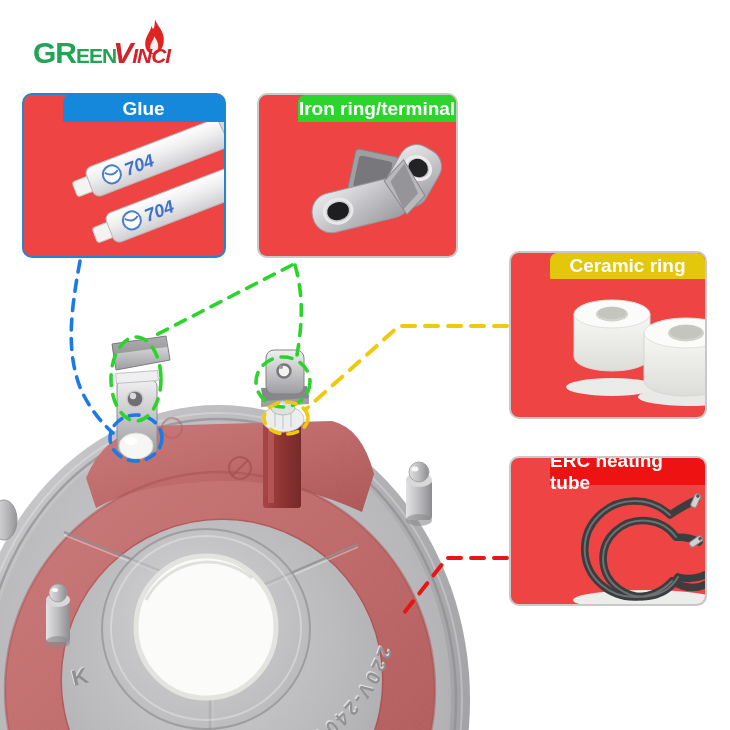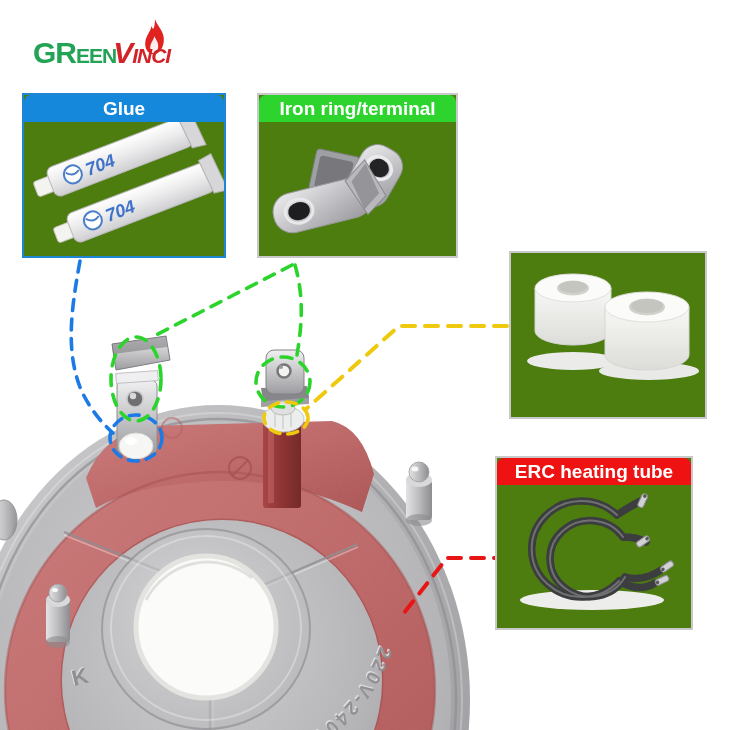--- a/index.html
+++ b/index.html
@@ -6,32 +6,32 @@
   #canvas{position:relative;width:730px;height:730px;background:#fff;overflow:hidden;
           font-family:"Liberation Sans",sans-serif;}
   
   .logo{position:absolute;left:32px;top:14px;width:230px;height:72px;z-index:5;}
   .flame{position:absolute;left:108px;top:4px;}
   .logo-text{position:absolute;left:1px;top:24px;white-space:nowrap;
              font-weight:bold;font-size:30px;line-height:1;font-variant:small-caps;letter-spacing:-1px;}
   .lg-green{color:#22a355;}
   .lg-red{color:#d2232a;font-style:italic;margin-left:-3px;}
   
-  .card{position:absolute;background:#4d7c0f;border:2px solid #c9c9cc;border-radius:0;z-index:4;
-        box-sizing:border-box;overflow:hidden;}
+  .card{position:absolute;background:#ef4444;border:2px solid #c9c9cc;border-radius:10px;z-index:4;
+        box-sizing:border-box;overflow:hidden;padding-left:39px;}
   .card-header{height:27px;display:flex;align-items:center;justify-content:center;
                color:#fff;font-size:19px;font-weight:bold;border-radius:7px 7px 0 0;}
   .card-body{position:relative;}
   #card-glue{left:22px;top:93px;width:204px;height:165px;border-color:#1f86d4;}
   #card-glue .card-header{background:#1688dc;}
   #card-iron{left:257px;top:93px;width:201px;height:165px;}
   #card-iron .card-header{background:#2dd42d;}
   #card-ceramic{left:509px;top:251px;width:198px;height:168px;}
   #card-ceramic .card-header{background:#e3c70a;height:26px;}
-  #card-erc{left:495px;top:456px;width:198px;height:174px;}
+  #card-erc{left:509px;top:456px;width:198px;height:150px;}
   #card-erc .card-header{background:#ee1212;}
   
   #scene{position:absolute;left:0;top:0;z-index:1;}
 </style>
 </head>
 <body>
 
 <div id="canvas">
 
   <svg id="scene" width="730" height="730" viewBox="0 0 730 730">
@@ -260,20 +260,21 @@
           <ellipse cx="26" cy="20" rx="14" ry="12" fill="none" stroke="#e8e8ea" stroke-width="3"></ellipse>
           <ellipse cx="26" cy="20" rx="11" ry="9" fill="#1e1e20"></ellipse>
           <polygon points="78,2 102,-14 114,26 92,40" fill="#b9b9bd" stroke="#8a8a8e"></polygon>
           <polygon points="84,4 102,-10 108,22 90,34" fill="#77777b" opacity="0.55"></polygon>
         </g>
       </svg>
     </div>
   </div>
 
   <div class="card" id="card-ceramic">
+    <div class="card-header">Ceramic ring</div>
     <div class="card-body">
       <svg width="194" height="138" viewBox="0 0 194 138">
         <defs>
           <linearGradient id="gCer" x1="0" y1="0" x2="0" y2="1">
             <stop offset="0" stop-color="#f8f8f6"></stop>
               <stop offset="1" stop-color="#dcdcd8"></stop>
           </linearGradient>
         </defs>
         <ellipse cx="62" cy="108" rx="46" ry="9" fill="#ebebe9"></ellipse>
         <ellipse cx="138" cy="118" rx="50" ry="9" fill="#e9e9e7"></ellipse>

